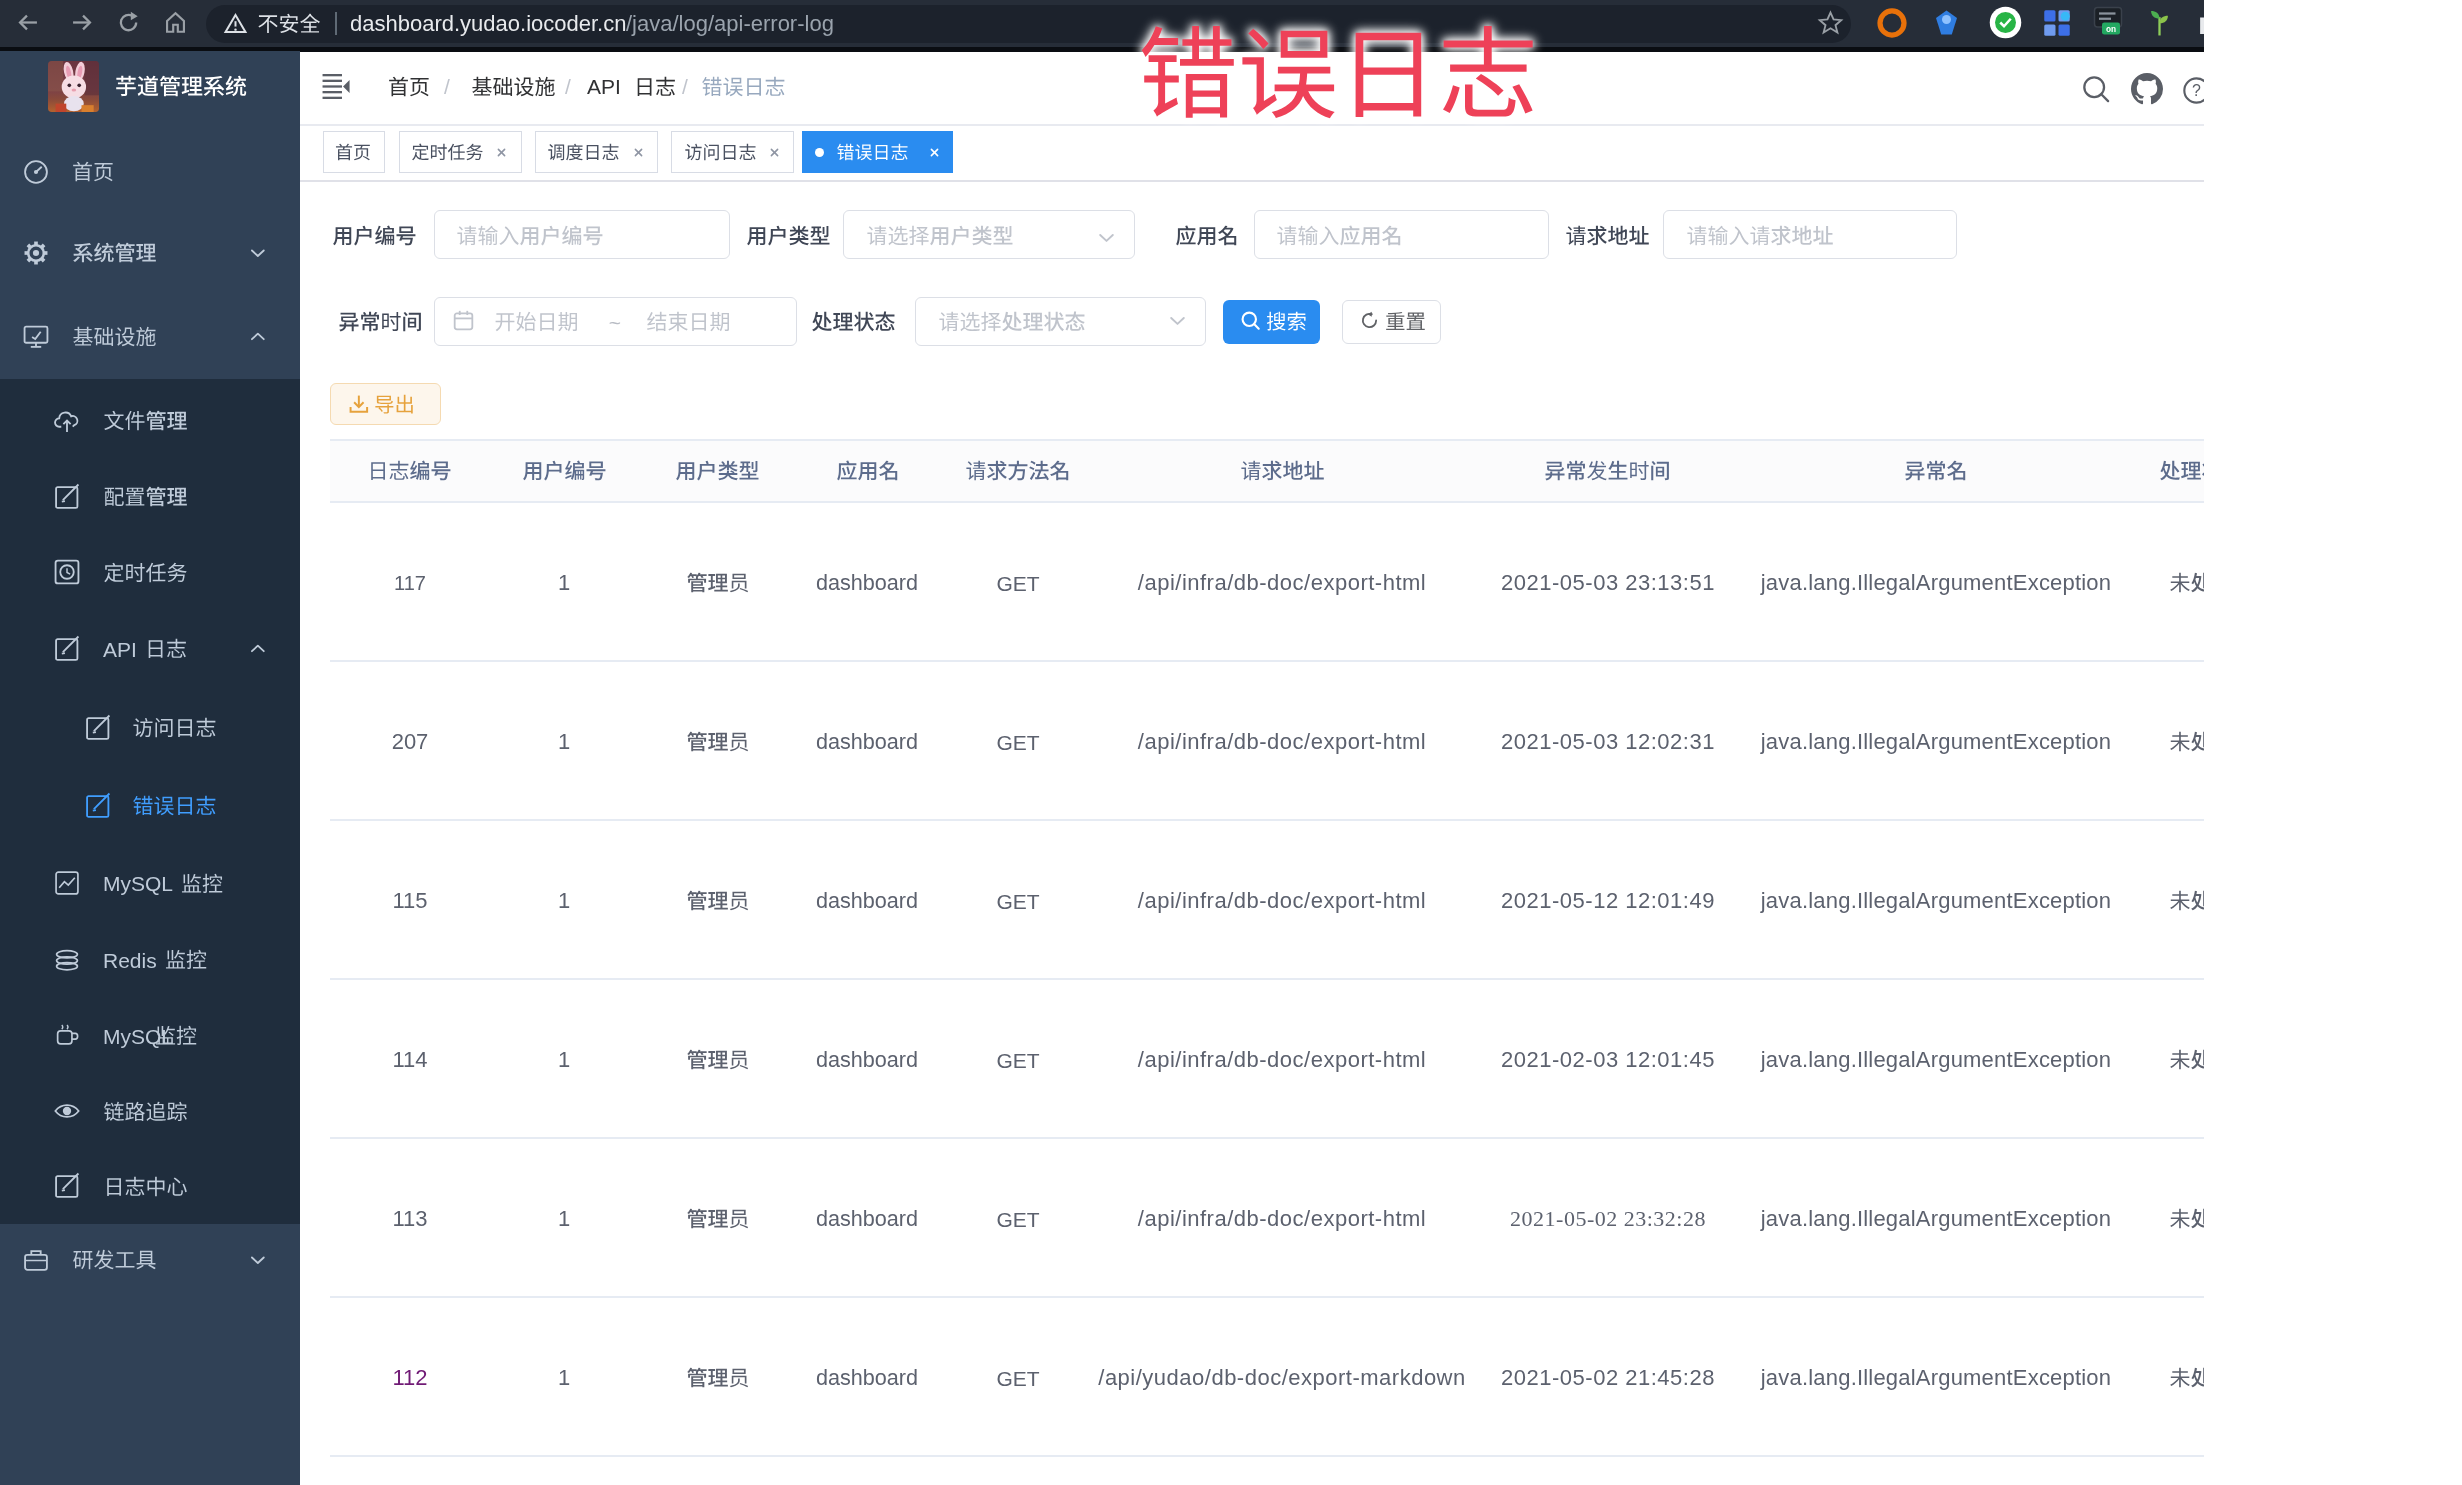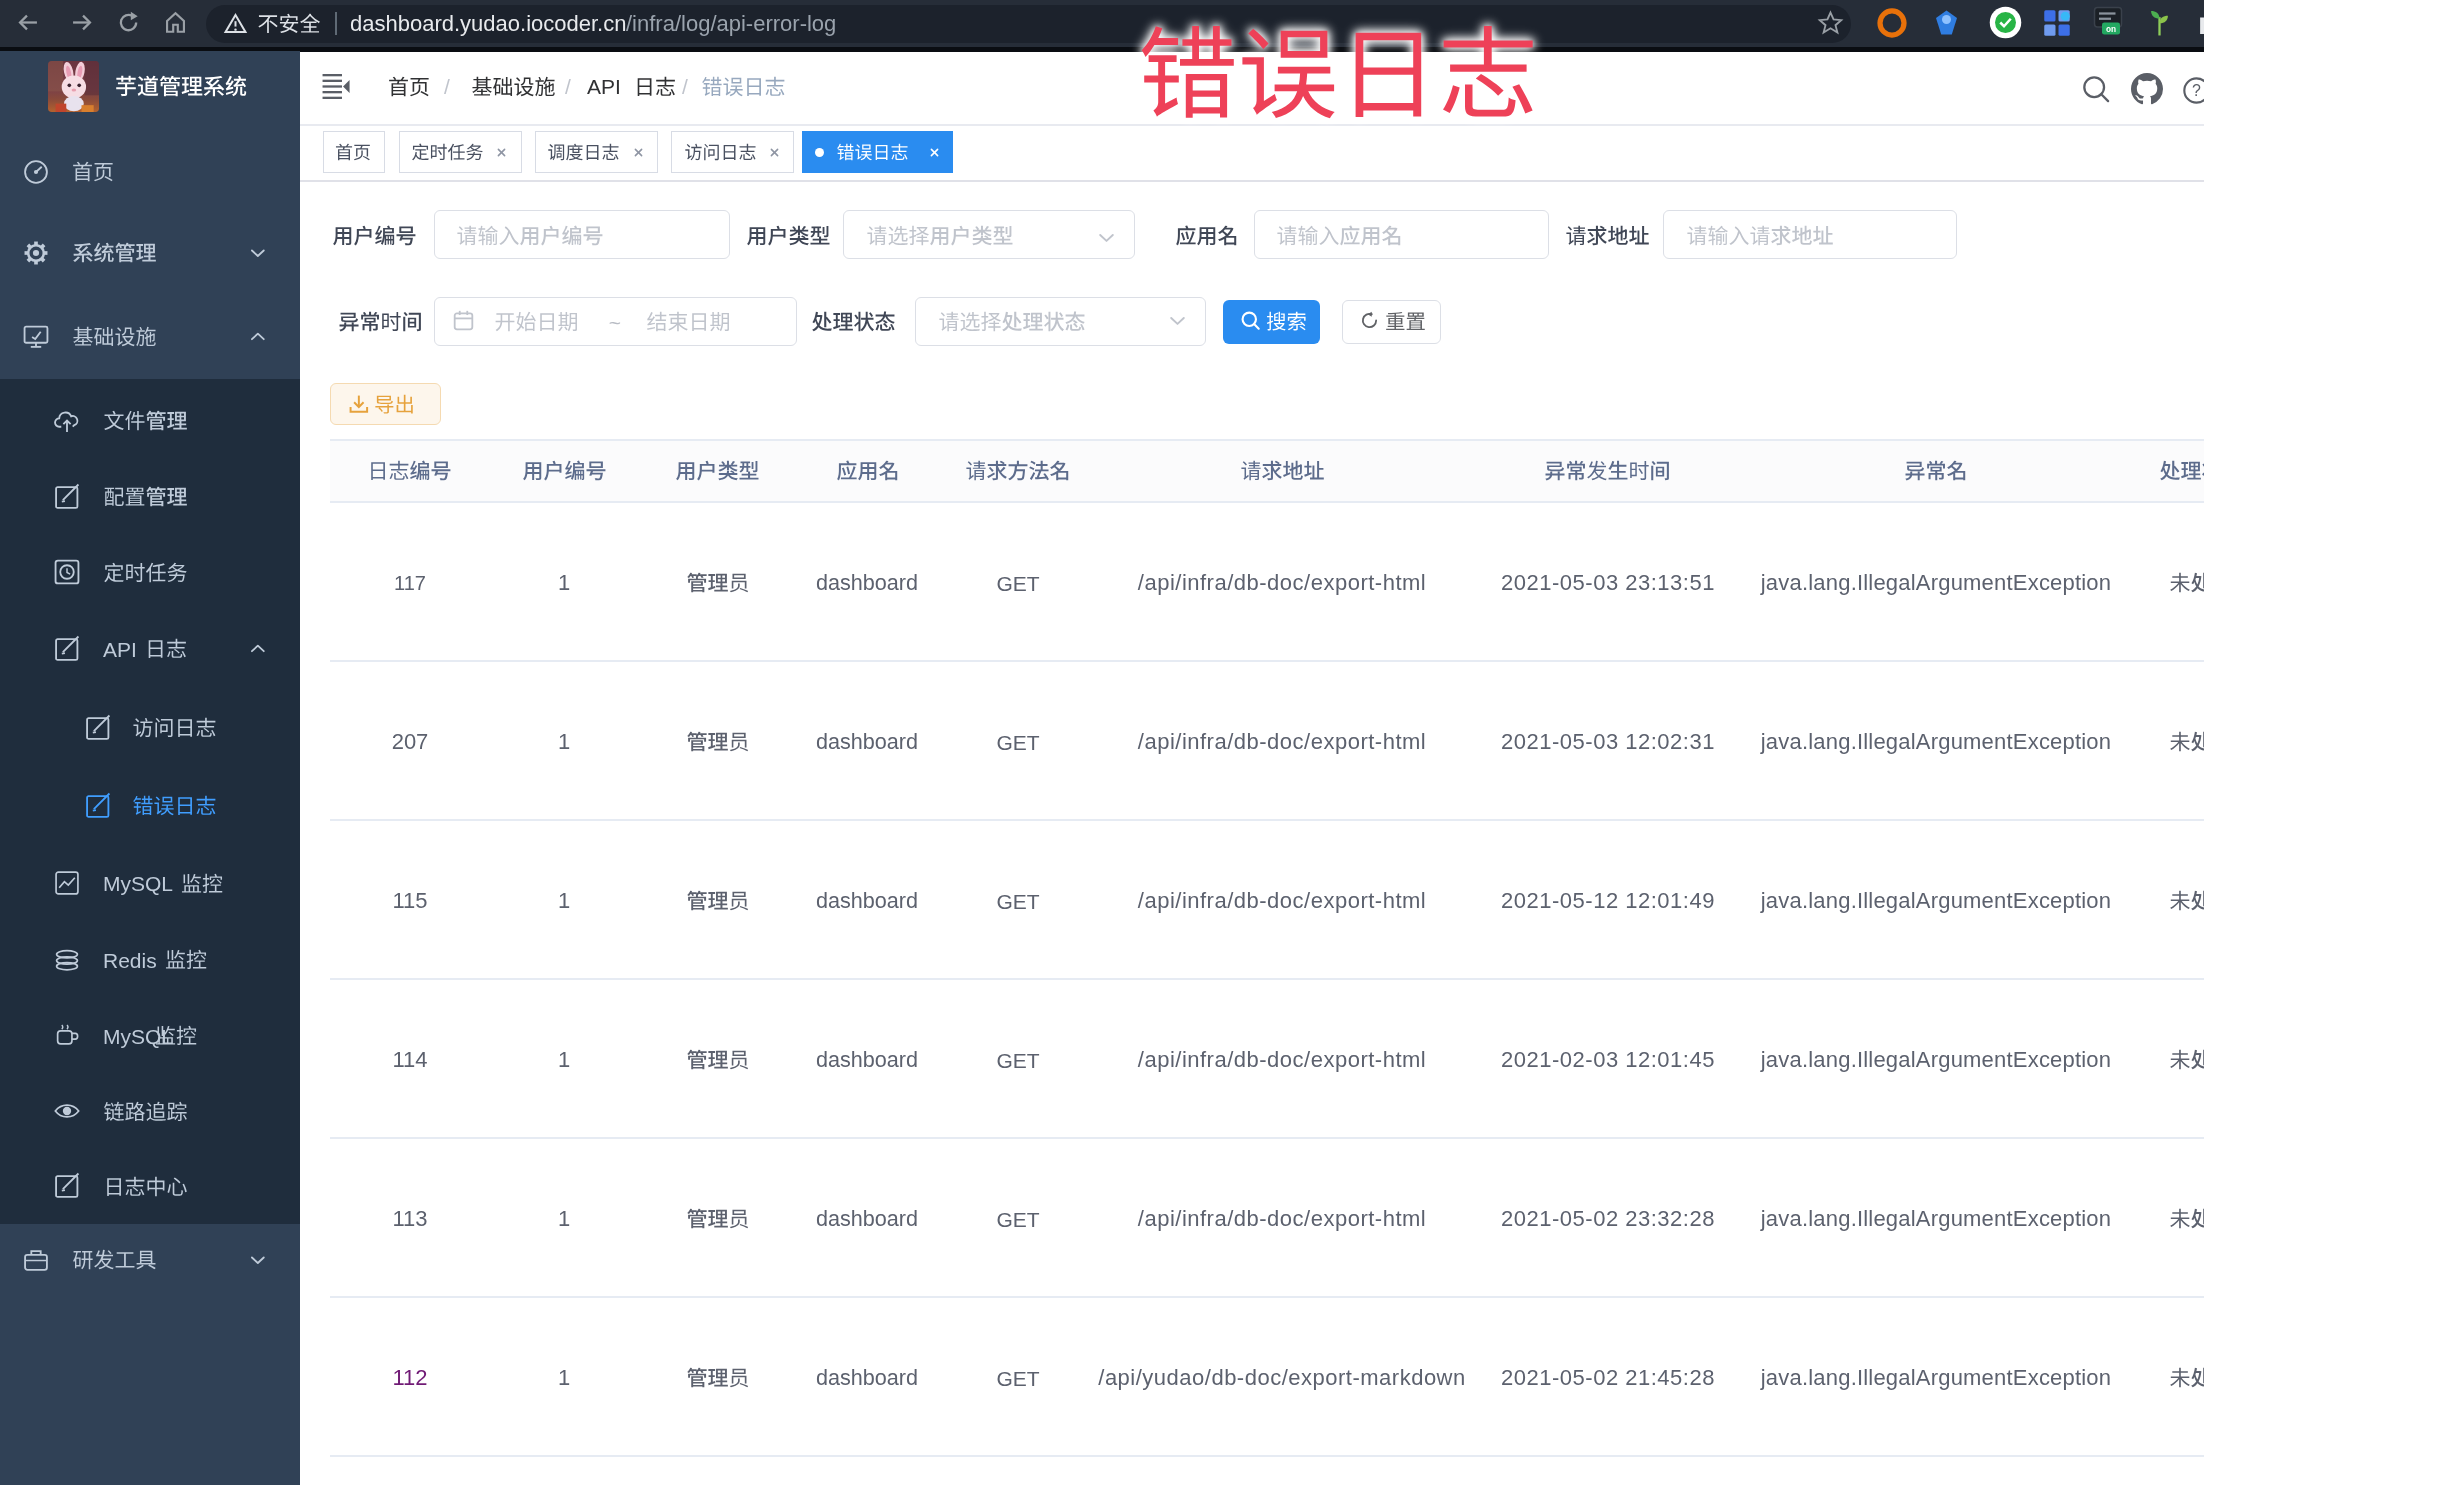--- a/index.html
+++ b/index.html
@@ -159,21 +159,21 @@
     </div>
     <div style="position:absolute;left:257px;top:13px;">
       <svg style="display:block;fill:#dde1e6;" width="64" height="21" viewBox="0 -880 3000 1000">
         <use href="#gR4e0d" x="0"></use>
         <use href="#gR5b89" x="1000"></use>
         <use href="#gR5168" x="2000"></use>
       </svg>
     </div>
     <div style="position:absolute;left:335px;top:12px;width:1.5px;height:23px;background:#5f6a75;"></div>
     <div style="position:absolute;font-family:'Liberation Sans', sans-serif;font-size:22px;color:#e8eaed;white-space:nowrap;line-height:22px;left:350px;top:23.5px;transform:translateY(-50%);">dashboard.yudao.iocoder.cn</div>
-    <div style="position:absolute;font-family:'Liberation Sans', sans-serif;font-size:22px;color:#9aa3ad;white-space:nowrap;line-height:22px;left:626px;top:23.5px;transform:translateY(-50%);">/infra/log/api-error-log</div>
+    <div style="position:absolute;font-family:'Liberation Sans', sans-serif;font-size:22px;color:#9aa3ad;white-space:nowrap;line-height:22px;left:626px;top:23.5px;transform:translateY(-50%);">/java/log/api-error-log</div>
     <div style="position:absolute;left:1819px;top:11.4px;width:23px;height:23px;">
       <svg width="23" height="23" viewBox="0 0 30 30" style="display:block;overflow:visible;">
         <path d="M 15 2 L 19 11 L 29 12 L 21.5 18.5 L 24 28 L 15 22.5 L 6 28 L 8.5 18.5 L 1 12 L 11 11 Z" fill="none" stroke="#9aa0a6" stroke-width="2.4"></path>
       </svg>
     </div>
     <div style="position:absolute;left:1877px;top:7.6px;width:30px;height:30px;">
       <svg width="30" height="30" viewBox="0 0 40 40" style="display:block;overflow:visible;">
         <circle cx="20" cy="20" r="16" fill="none" stroke="#e8710a" stroke-width="7"></circle>
       </svg>
     </div>
@@ -1198,21 +1198,21 @@
     <div style="position:absolute;left:686px;top:1208px;">
       <svg style="display:block;fill:#5c616e;" width="64" height="21" viewBox="0 -880 3000 1000">
         <use href="#gR7ba1" x="0"></use>
         <use href="#gR7406" x="1000"></use>
         <use href="#gR5458" x="2000"></use>
       </svg>
     </div>
     <div style="position:absolute;font-family:'Liberation Sans', sans-serif;font-size:21.6px;color:#5c616e;white-space:nowrap;line-height:21.6px;left:867px;top:1219px;transform:translateX(-50%) translateY(-50%);">dashboard</div>
     <div style="position:absolute;font-family:'Liberation Sans', sans-serif;font-size:21px;color:#5c616e;white-space:nowrap;line-height:21px;left:1018px;top:1219px;transform:translateX(-50%) translateY(-50%);">GET</div>
     <div style="position:absolute;font-family:'Liberation Sans', sans-serif;font-size:22px;color:#5c616e;white-space:nowrap;line-height:22px;letter-spacing:0.5px;left:1282px;top:1219px;transform:translateX(-50%) translateY(-50%);">/api/infra/db-doc/export-html</div>
-    <div style="position:absolute;font-family:Liberation Sans, sans-serif;font-size:22px;color:#5c616e;white-space:nowrap;line-height:22px;letter-spacing:0.5px;left:1608px;top:1219px;transform:translateX(-50%) translateY(-50%);">2021-05-02 23:32:28</div>
+    <div style="position:absolute;font-family:Liberation Serif, serif;font-size:22px;color:#5c616e;white-space:nowrap;line-height:22px;letter-spacing:0.5px;left:1608px;top:1219px;transform:translateX(-50%) translateY(-50%);">2021-05-02 23:32:28</div>
     <div style="position:absolute;font-family:'Liberation Sans', sans-serif;font-size:22px;color:#5c616e;white-space:nowrap;line-height:22px;letter-spacing:0.2px;left:1936px;top:1219px;transform:translateX(-50%) translateY(-50%);">java.lang.IllegalArgumentException</div>
     <div style="position:absolute;left:2169px;top:1208px;">
       <svg style="display:block;fill:#5c616e;" width="64" height="21" viewBox="0 -880 3000 1000">
         <use href="#gR672a" x="0"></use>
         <use href="#gR5904" x="1000"></use>
         <use href="#gR7406" x="2000"></use>
       </svg>
     </div>
     <div style="position:absolute;left:2319px;top:1166px;width:21px;height:21px;">
       <svg width="21" height="21" viewBox="0 0 28 28" style="display:block;overflow:visible;">

